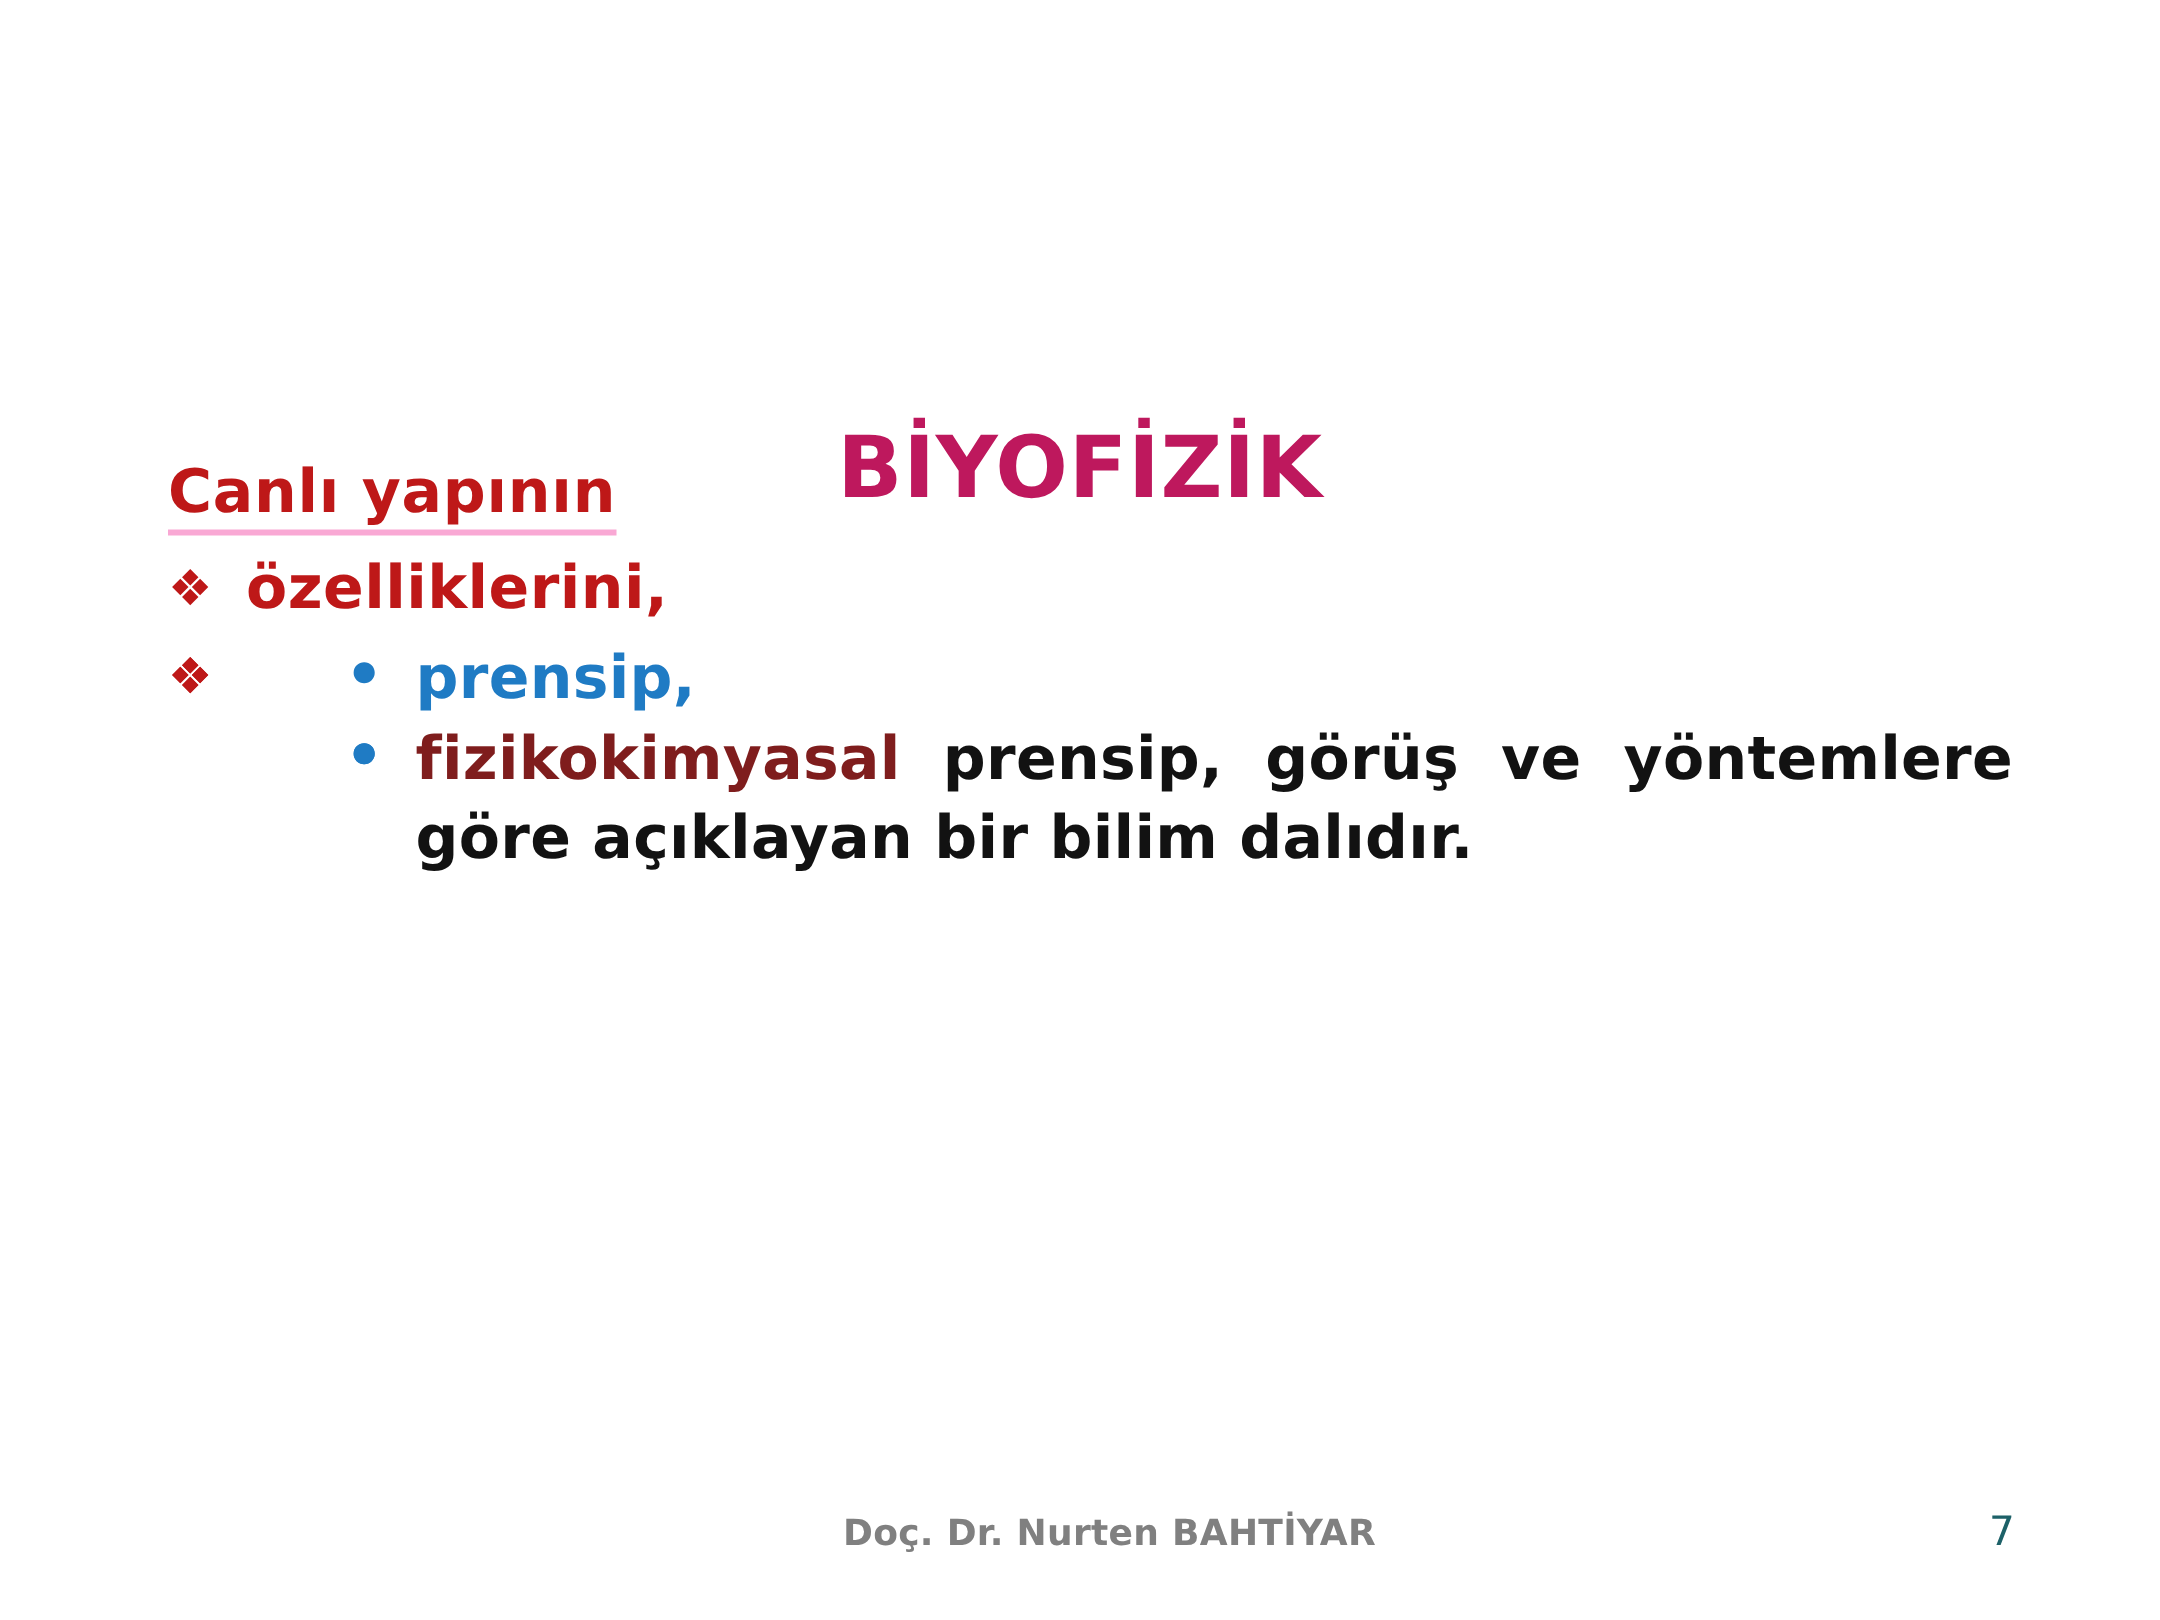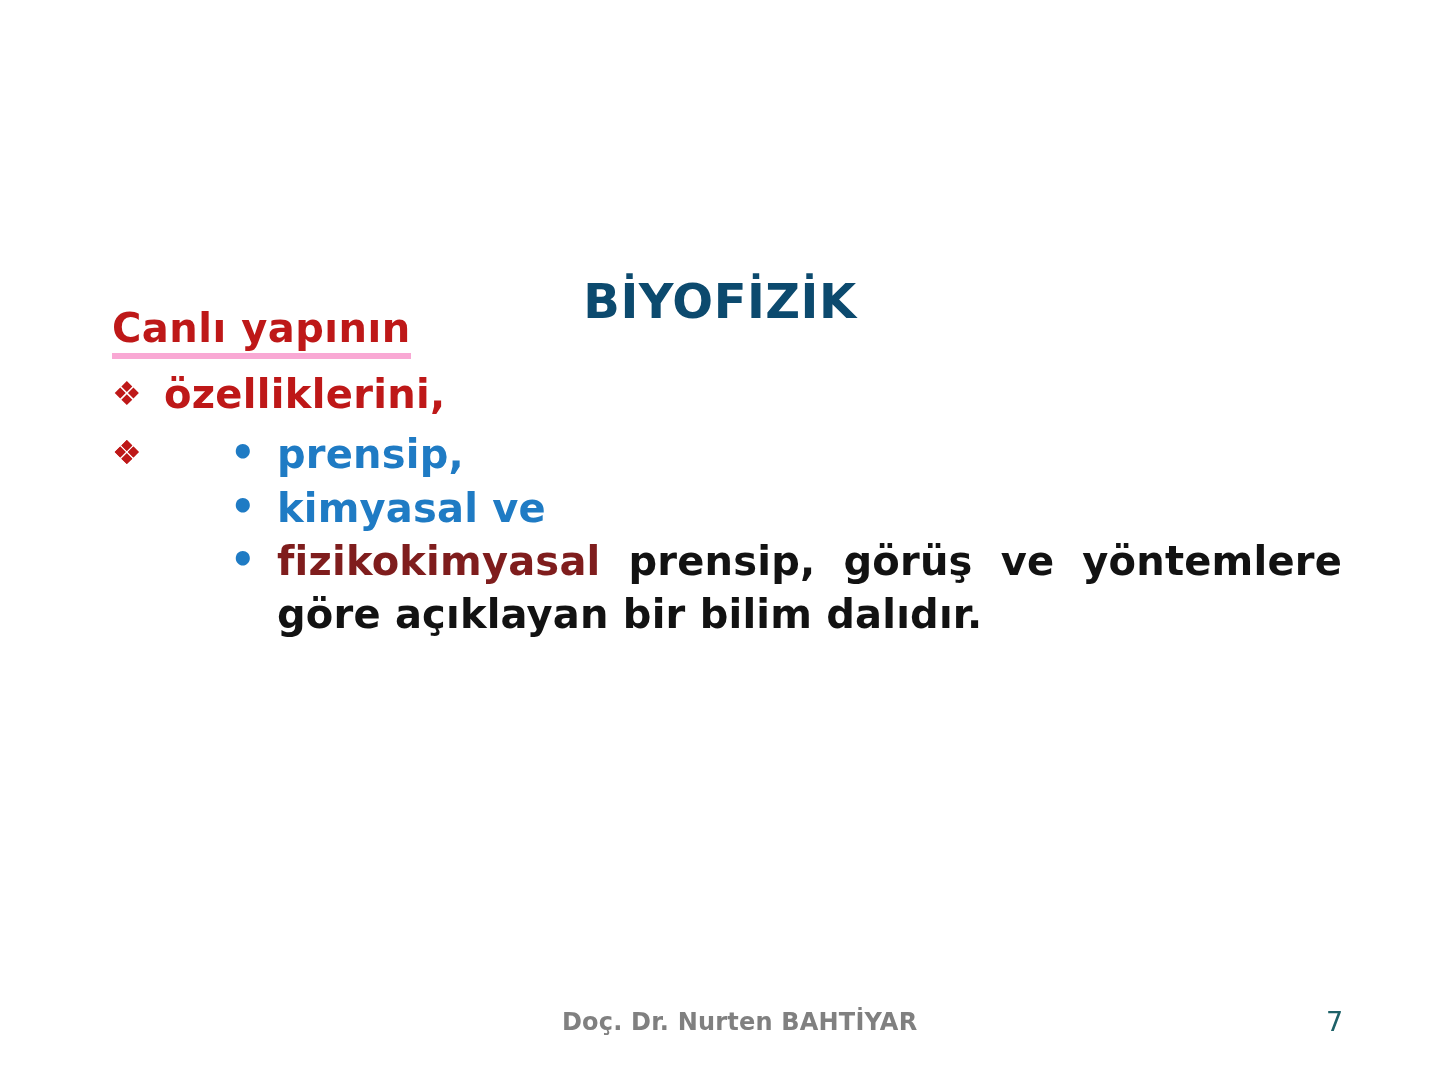--- a/index.html
+++ b/index.html
@@ -19,44 +19,44 @@
     -webkit-font-smoothing: antialiased;
   }
 
   
   .slide-title {
     position: absolute;
     left: 0;
     top: 243px;
     width: 1440px;
     text-align: center;
-    color: #0c4a6e;
+    color: #be185d;
     font-family: "DejaVu Sans", "Liberation Sans", sans-serif;
     font-weight: 700;
-    font-size: 48px;
+    font-size: 57px;
     letter-spacing: 0.5px;
     line-height: 1.1;
     white-space: nowrap;
   }
 
   
   .body-block {
     position: absolute;
     left: 112px;
     top: 305px;
     width: 1230px;
   }
 
   .lead-heading {
     color: #be1818;
     font-weight: 700;
     font-size: 40px;
     line-height: 1.18;
     display: inline-block;
-    border-bottom: 6px solid #f9a8d4;
+    border-bottom: 4px solid #f9a8d4;
     padding-bottom: 1px;
     margin: 0 0 6px 0;
     letter-spacing: 0.5px;
   }
 
   ul.red-list {
     list-style: none;
     margin: 0;
     padding: 0;
   }
@@ -171,21 +171,20 @@
 
     <ul class="blue-list">
 
       <li>
         <span class="dot-bullet">•</span>
         <span>prensip,</span>
       </li>
 
       <li>
         <span class="dot-bullet">•</span>
-        <span>kimyasal ve</span>
       </li>
 
       <li class="wrap-item">
         <span class="dot-bullet">•</span><span class="blue-term">fizikokimyasal</span><span class="black-run"> prensip, görüş ve yöntemlere göre açıklayan bir bilim dalıdır.</span>
       </li>
 
     </ul>
 
   </div>
 

